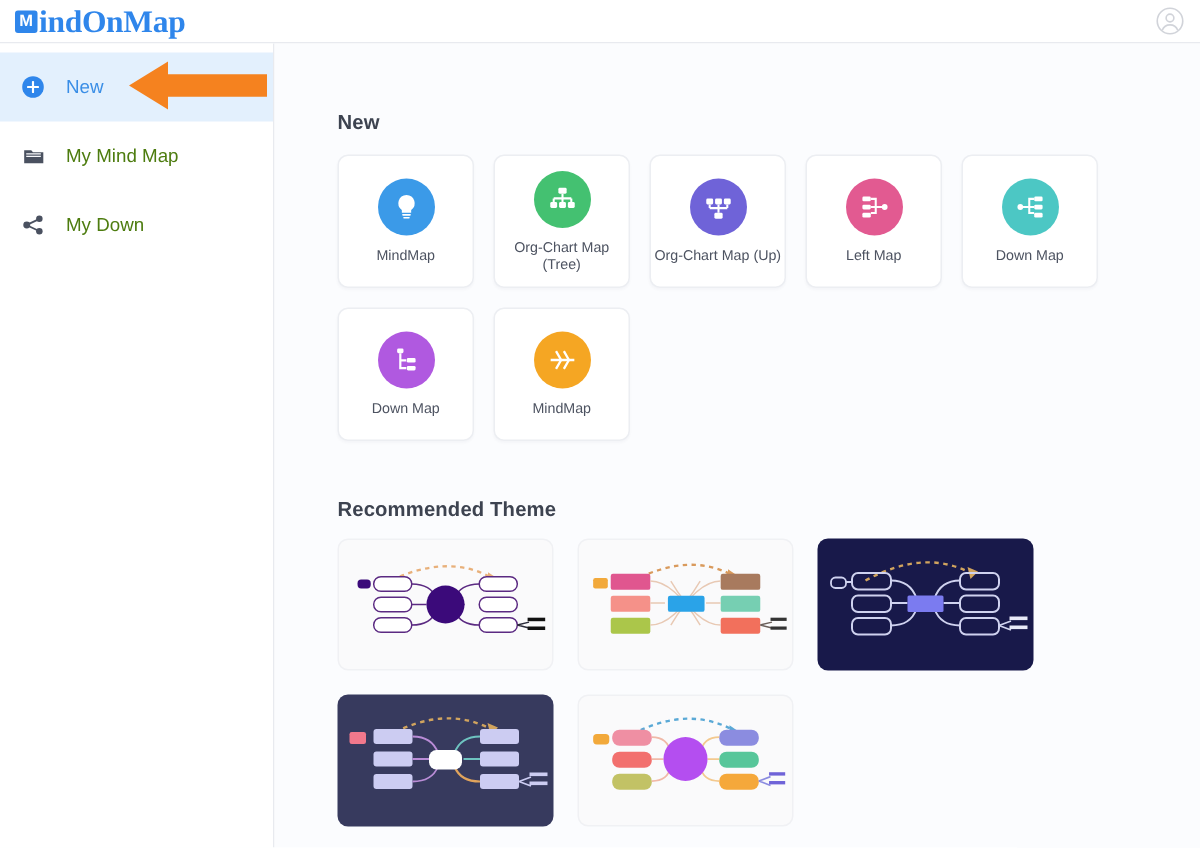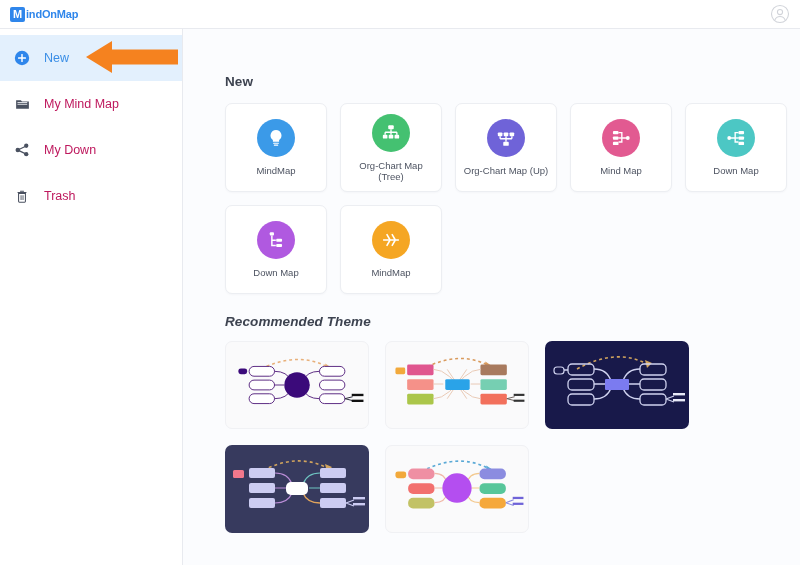--- a/index.html
+++ b/index.html
@@ -19,41 +19,41 @@
     display: flex; align-items: center; justify-content: space-between;
   }
   .logo { display: flex; align-items: center; padding-left: 10px; }
   .logo-m {
     width: 15px; height: 15px; background: #2f86eb; color: #fff;
     font-size: 11px; font-weight: bold; line-height: 15px;
     text-align: center; border-radius: 2px; margin-right: 1px;
     font-family: "Liberation Sans", sans-serif;
   }
   .logo-text {
-    font-size: 11px; font-weight: bold; color: #2f86eb;
-    letter-spacing: -0.2px; line-height: 15px;
+    font-size: 21px; font-weight: bold; color: #2f86eb;
+    letter-spacing: -0.2px; line-height: 15px; font-family: Liberation Serif, serif;
   }
   .user-area { padding-right: 10px; display: flex; align-items: center; }
   .user-avatar { width: 20px; height: 20px; opacity: .45; }
 
   
   .sidebar {
     position: absolute; left: 0; top: 29px; width: 183px; height: 536px;
     background: #fff; border-right: 1px solid #e8eaef;
     padding-top: 6px;
   }
   .nav-item {
     display: flex; align-items: center; height: 46px;
     padding-left: 12px; cursor: pointer; position: relative;
   }
   .nav-item .nav-ic {
     width: 20px; height: 20px; display: flex; align-items: center;
     justify-content: center; margin-right: 12px; flex: 0 0 20px;
   }
-  .nav-item .nav-label { font-size: 12.5px; color: #be185d; }
+  .nav-item .nav-label { font-size: 12.5px; color: #4d7c0f; }
   .nav-item.active { background: #e3f0fd; }
   .nav-item.active .nav-label { color: #3a8ee6; }
 
   
   .arrow-anno {
     position: absolute; left: 86px; top: 38px;
     width: 92px; height: 38px; pointer-events: none;
   }
 
   
@@ -62,37 +62,37 @@
     width: 617px; height: 536px;
     background: #fbfcfe; padding: 45px 0 0 42px;
     overflow: hidden;
   }
   .section-title {
     font-size: 13.5px; font-weight: bold; color: #3d4350;
     margin-bottom: 14px; letter-spacing: .1px;
   }
   .tpl-grid { display: flex; flex-wrap: wrap; gap: 13px; width: 580px; }
   .tpl-card {
-    width: 102px; height: 89px; background: #fff;
+    width: 91px; height: 89px; background: #fff;
     border: 1px solid #eceef2; border-radius: 7px;
     display: flex; flex-direction: column; align-items: center;
     justify-content: center; cursor: pointer;
     box-shadow: 0 1px 2px rgba(20,30,60,.03);
   }
   .tpl-ic {
     width: 38px; height: 38px; border-radius: 50%;
     display: flex; align-items: center; justify-content: center;
     margin-bottom: 8px;
   }
   .tpl-label {
     font-size: 9.5px; color: #4d5361; text-align: center;
     line-height: 11px; max-width: 88px;
   }
 
-  .theme-head { margin-top: 20px; margin-bottom: 12px; font-style: italic; }
+  .theme-head { margin-top: 38px; margin-bottom: 12px; }
   .theme-grid { display: flex; flex-wrap: wrap; gap: 16px; width: 580px; }
   .theme-card {
     width: 144px; height: 88px; border-radius: 7px;
     overflow: hidden; cursor: pointer; position: relative;
   }
   .theme-card.light { background: #fafafb; border: 1px solid #f0f1f4; }
   .theme-card.dark-a { background: #18194a; }
   .theme-card.dark-b { background: #373a5e; }
   .theme-card svg { display: block; width: 100%; height: 100%; }
 </style>
@@ -144,32 +144,20 @@
         <svg width="16" height="16" viewBox="0 0 20 20">
           <path d="M14.6 5.3 6.2 9.3M6.2 10.8l8.4 4" stroke="#4a5160" stroke-width="1.5" fill="none"></path>
           <circle cx="15.3" cy="4.7" r="2.7" fill="#4a5160"></circle>
           <circle cx="4.8" cy="10" r="2.9" fill="#4a5160"></circle>
           <circle cx="15.3" cy="15.2" r="2.7" fill="#4a5160"></circle>
         </svg>
       </span>
       <span class="nav-label">My Down</span>
     </div>
 
-    <div class="nav-item">
-      <span class="nav-ic">
-        <svg width="14" height="15" viewBox="0 0 20 20">
-          <rect x="7.2" y="1.8" width="5.6" height="1.5" fill="#4a5160" rx=".4"></rect>
-          <rect x="3.6" y="3.4" width="12.8" height="1.6" fill="#4a5160" rx=".5"></rect>
-          <path d="M5.1 5.6h9.8v11.3a1.2 1.2 0 0 1-1.2 1.2H6.3a1.2 1.2 0 0 1-1.2-1.2z" fill="none" stroke="#4a5160" stroke-width="1.5"></path>
-          <rect x="8" y="8.2" width="1.3" height="6.8" fill="#4a5160"></rect>
-          <rect x="10.8" y="8.2" width="1.3" height="6.8" fill="#4a5160"></rect>
-        </svg>
-      </span>
-      <span class="nav-label">Trash</span>
-    </div>
   </div>
 
   <svg class="arrow-anno" viewBox="0 0 92 38">
     <path d="M0 19 L26 3 L26 11.5 L92 11.5 L92 26.5 L26 26.5 L26 35 Z" fill="#f5821f"></path>
   </svg>
 
   <div class="main">
 
     <div class="section-title">New</div>
 
@@ -216,21 +204,21 @@
         <div class="tpl-ic" style="background:#e25a91">
           <svg width="22" height="22" viewBox="0 0 24 24">
             <rect x="3.2" y="4.4" width="6.1" height="3.5" fill="#fff" rx="1"></rect>
             <rect x="3.2" y="10.3" width="6.1" height="3.5" fill="#fff" rx="1"></rect>
             <rect x="3.2" y="16.2" width="6.1" height="3.5" fill="#fff" rx="1"></rect>
             <path d="M9.3 6.1h3.6v10.3H9.3M12.9 12h5.4" stroke="#fff" stroke-width="1.5" fill="none"></path>
             <path d="M9.3 12h3.6" stroke="#fff" stroke-width="1.5" fill="none"></path>
             <circle cx="19.4" cy="12" r="2.1" fill="#fff"></circle>
           </svg>
         </div>
-        <div class="tpl-label">Mind Map</div>
+        <div class="tpl-label">Left Map</div>
       </div>
 
       <div class="tpl-card">
         <div class="tpl-ic" style="background:#4cc7c4">
           <svg width="22" height="22" viewBox="0 0 24 24">
             <rect x="14.7" y="4.4" width="6.1" height="3.5" fill="#fff" rx="1"></rect>
             <rect x="14.7" y="10.3" width="6.1" height="3.5" fill="#fff" rx="1"></rect>
             <rect x="14.7" y="16.2" width="6.1" height="3.5" fill="#fff" rx="1"></rect>
             <path d="M14.7 6.1h-3.6v10.3h3.6M11.1 12H5.7" stroke="#fff" stroke-width="1.5" fill="none"></path>
             <path d="M14.7 12h-3.6" stroke="#fff" stroke-width="1.5" fill="none"></path>

